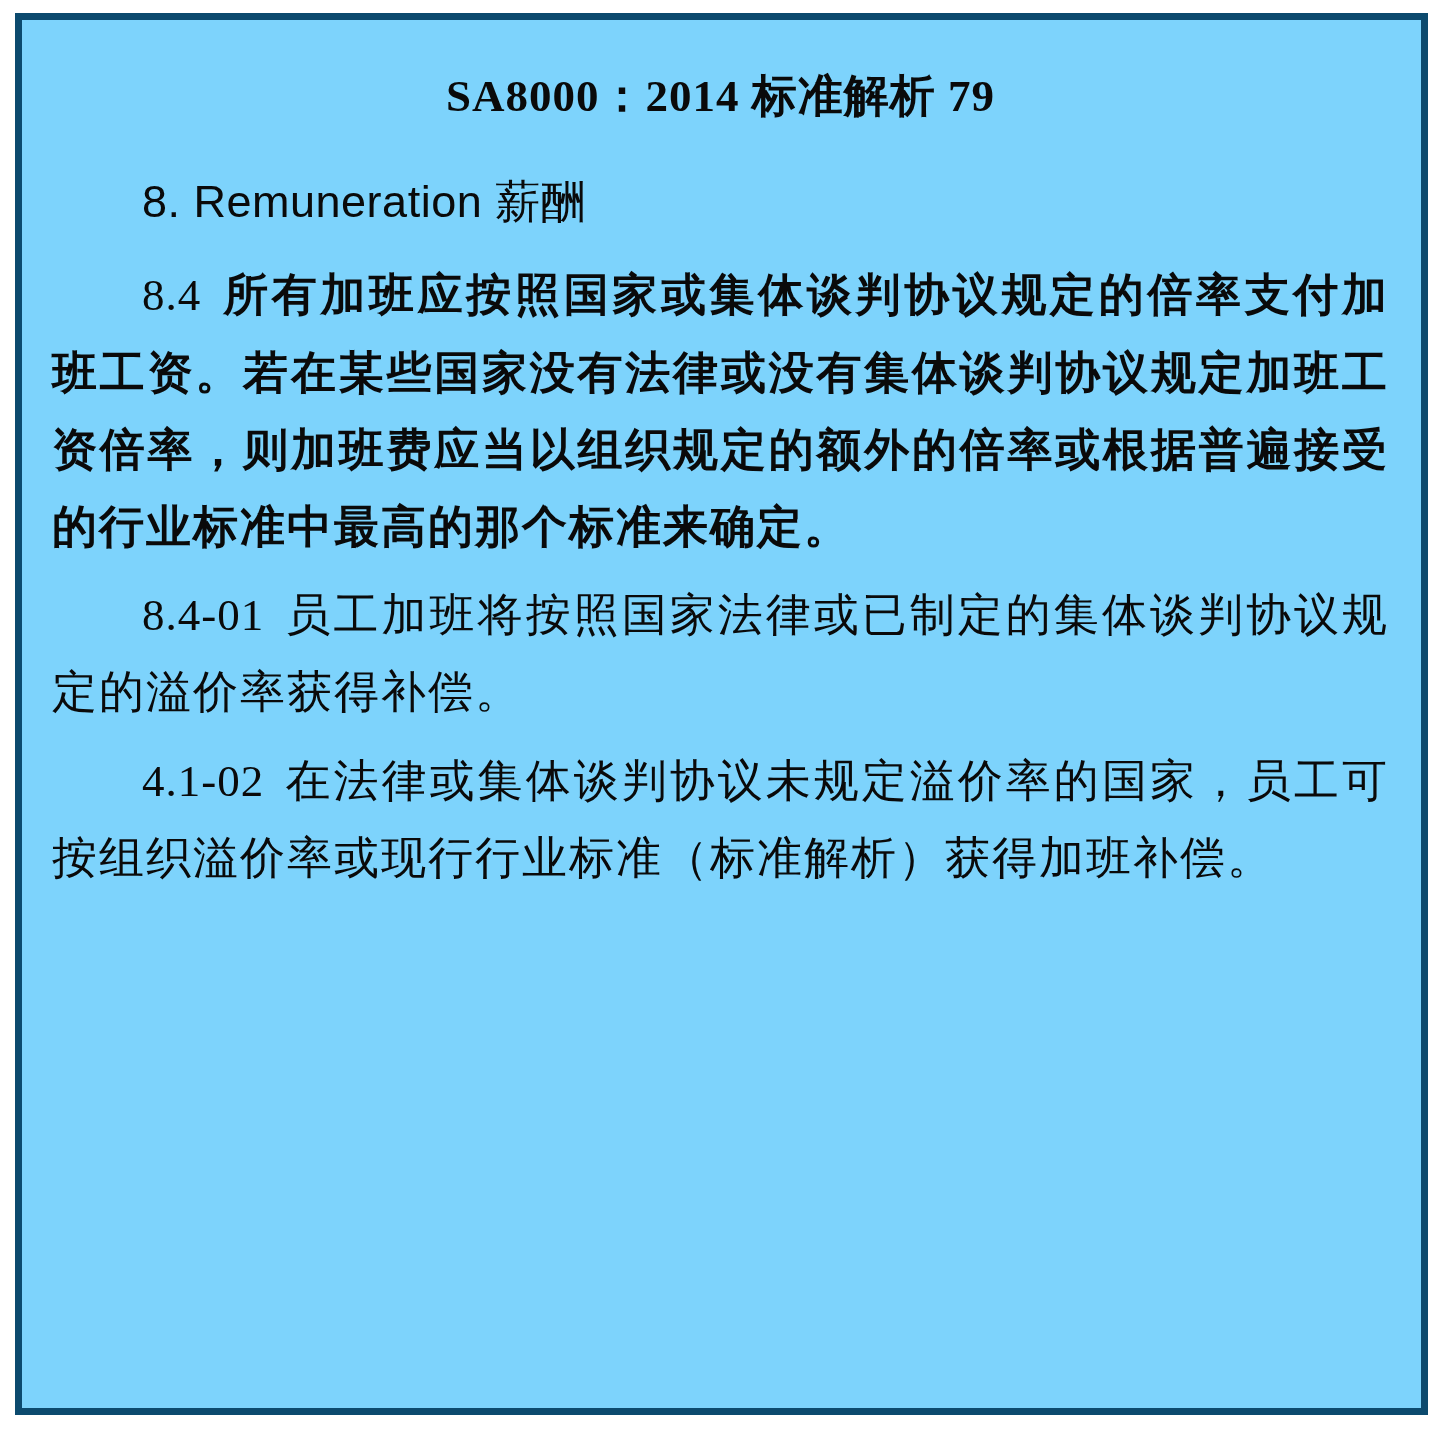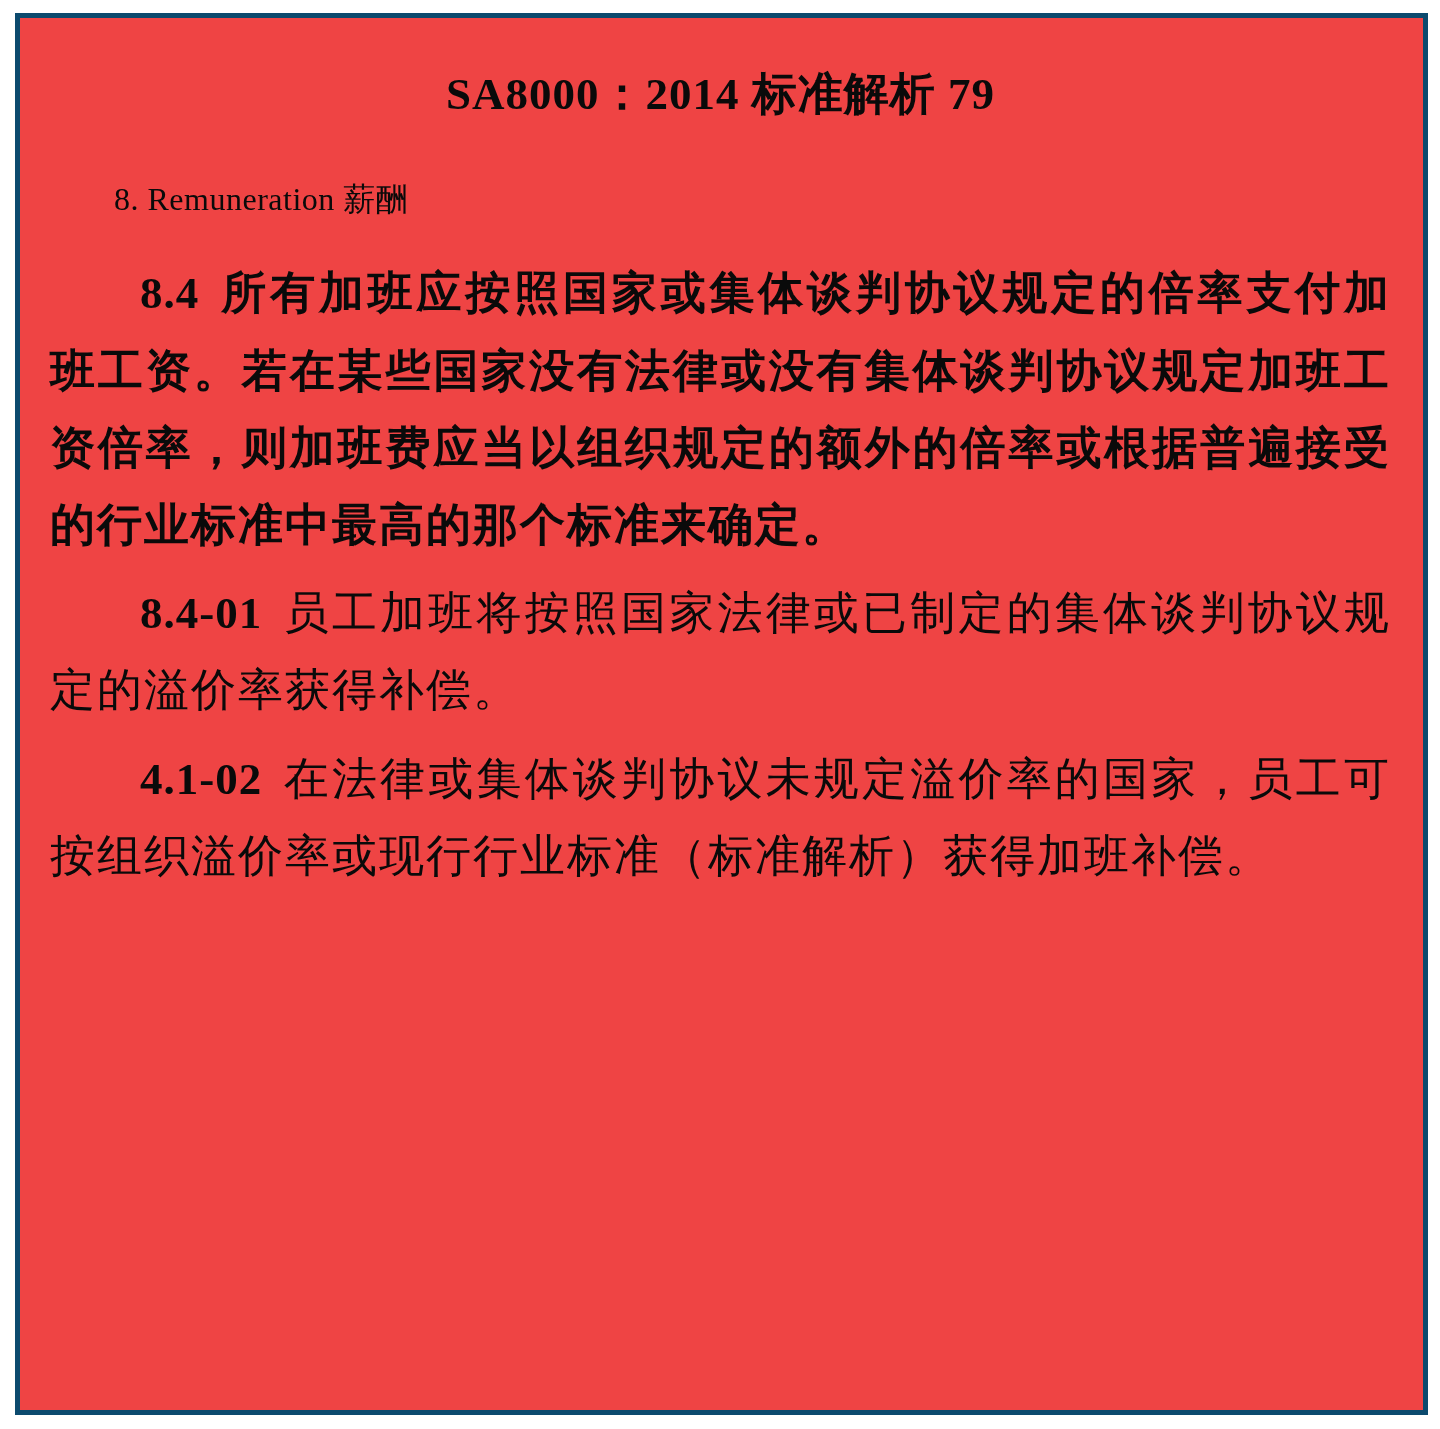--- a/index.html
+++ b/index.html
@@ -13,42 +13,42 @@
     position: relative;
     color: #0a0a0a;
     font-family: "Liberation Serif", serif;
   }
   .page-frame {
     position: absolute;
     left: 15px;
     top: 13px;
     right: 12px;
     bottom: 14px;
-    border: 5px solid #0c4a6e;
-    background: #ef4444;
+    border: 7px solid #0c4a6e;
+    background: #7dd3fc;
     box-sizing: border-box;
     overflow: hidden;
   }
   .page-content {
     padding: 38px 32px 0 30px;
   }
   .doc-title {
     text-align: center;
     font-family: "Liberation Serif", serif;
     font-weight: 700;
     font-size: 45px;
     line-height: 77px;
     letter-spacing: 1px;
     white-space: nowrap;
   }
   .section-heading {
     margin-top: 28px;
-    font-family: Liberation Serif, serif;
+    font-family: Liberation Sans, sans-serif;
     font-weight: 400;
-    font-size: 32px;
+    font-size: 45px;
     line-height: 77px;
     text-indent: 2em;
     letter-spacing: 0.5px;
   }
   p.para {
     margin: 0;
     font-size: 45px;
     line-height: 77px;
     text-indent: 2em;
     text-align: justify;
@@ -63,21 +63,21 @@
   p.para-bold {
     font-family: "Liberation Sans", sans-serif;
     font-weight: 700;
   }
   p.para-regular {
     font-family: "Liberation Serif", serif;
     font-weight: 400;
   }
   .clause-num {
     font-family: "Liberation Serif", serif;
-    font-weight: 700;
+    font-weight: 400;
     margin-right: 0.45em;
     letter-spacing: 1px;
     margin-top: 28px;
   }
 </style>
 </head>
 <body>
 
 <div class="page-frame">
   <div class="page-content">

